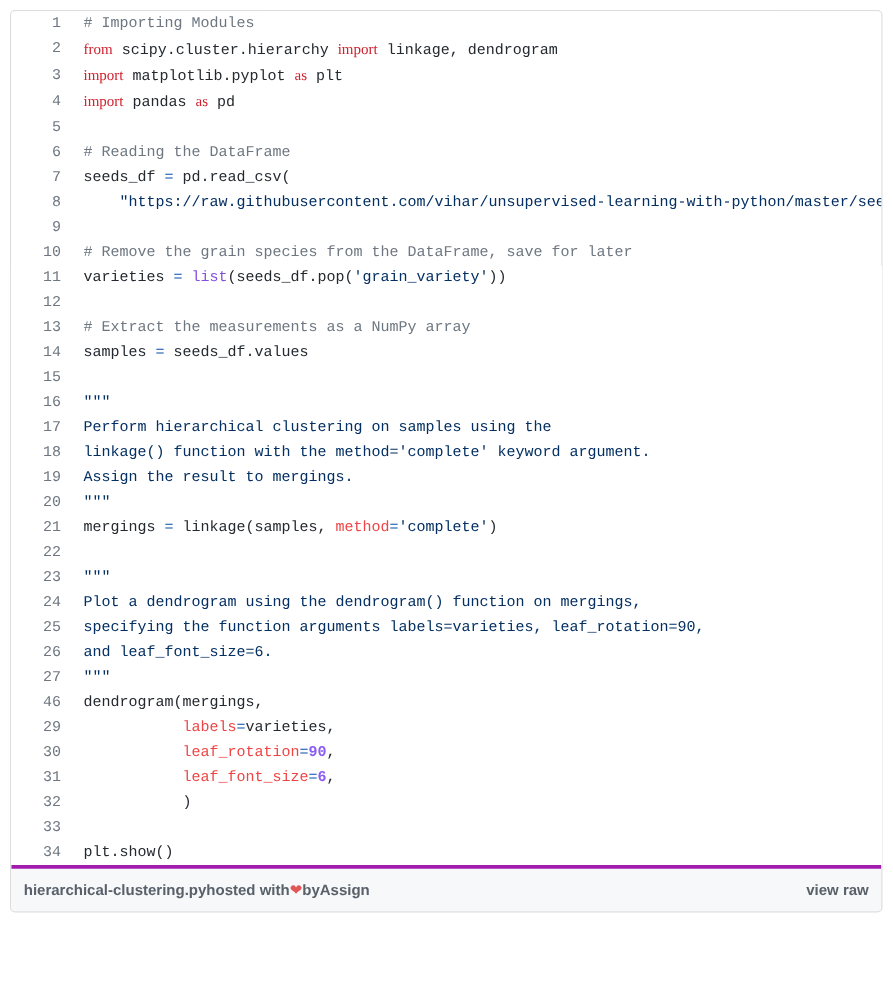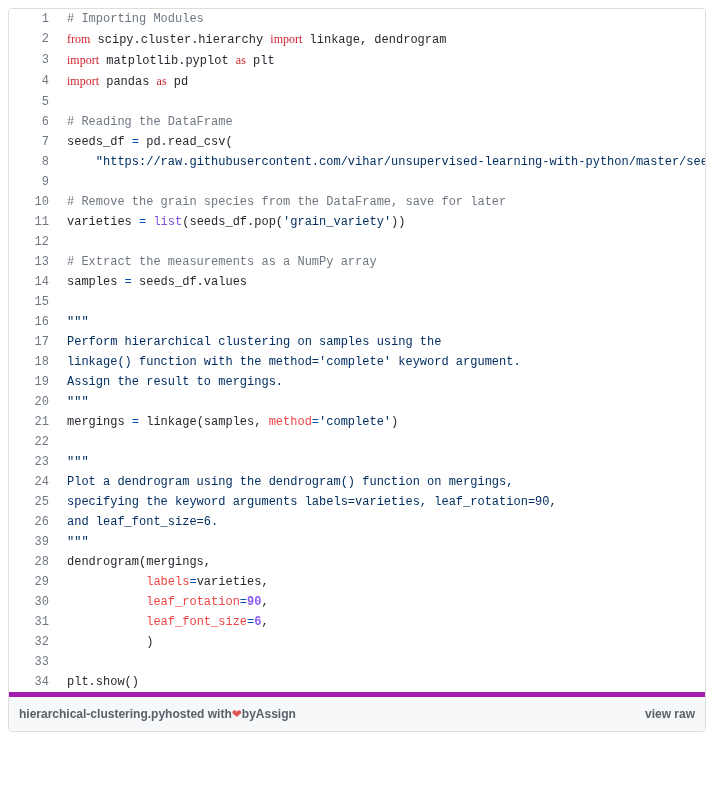--- a/index.html
+++ b/index.html
@@ -45,21 +45,21 @@
   .pl-c  { color: #6e7781; }           
   .pl-k  { color: #cf222e; font-family: Liberation Serif, serif; }           
   .pl-s  { color: #032f62; }           
   .pl-en { color: #8250df; }           
   .pl-v  { color: #ef4444; }           
   .pl-n  { color: #8b5cf6; font-weight: bold; }           
   .pl-op { color: #0550ae; }           
 
   .meta {
     background: #f6f8fa;
-    border-top: 5px solid #a21caf;
+    border-top: 3px solid #a21caf;
     padding: 10px 10px;
     font-size: 12px;
     color: #586069;
     display: flex;
     align-items: center;
   }
   .meta a { color: #586069; text-decoration: none; font-weight:600; }
   .meta .hosted { font-weight: bold; }
   .meta .heart { color: #e25555; }
   .meta .spacer { flex: 1; }
@@ -163,32 +163,32 @@
           <tr>
             <td class="ln">23</td>
             <td class="code"><span class="pl-s">"""</span></td>
           </tr>
           <tr>
             <td class="ln">24</td>
             <td class="code"><span class="pl-s">Plot a dendrogram using the dendrogram() function on mergings,</span></td>
           </tr>
           <tr>
             <td class="ln">25</td>
-            <td class="code"><span class="pl-s">specifying the keyword arguments labels=varieties, leaf_rotation=90,</span></td>
+            <td class="code"><span class="pl-s">specifying the function arguments labels=varieties, leaf_rotation=90,</span></td>
           </tr>
           <tr>
             <td class="ln">26</td>
             <td class="code"><span class="pl-s">and leaf_font_size=6.</span></td>
           </tr>
           <tr>
-            <td class="ln">39</td>
-            <td class="code"><span class="pl-s">"""</span></td>
-          </tr>
-          <tr>
-            <td class="ln">28</td>
+            <td class="ln">27</td>
+            <td class="code"><span class="pl-s">"""</span></td>
+          </tr>
+          <tr>
+            <td class="ln">46</td>
             <td class="code"><span>dendrogram(mergings,</span></td>
           </tr>
           <tr>
             <td class="ln">29</td>
             <td class="code"><span>           </span><span class="pl-v">labels</span><span class="pl-op">=</span><span>varieties,</span></td>
           </tr>
           <tr>
             <td class="ln">30</td>
             <td class="code"><span>           </span><span class="pl-v">leaf_rotation</span><span class="pl-op">=</span><span class="pl-n">90</span><span>,</span></td>
           </tr>

